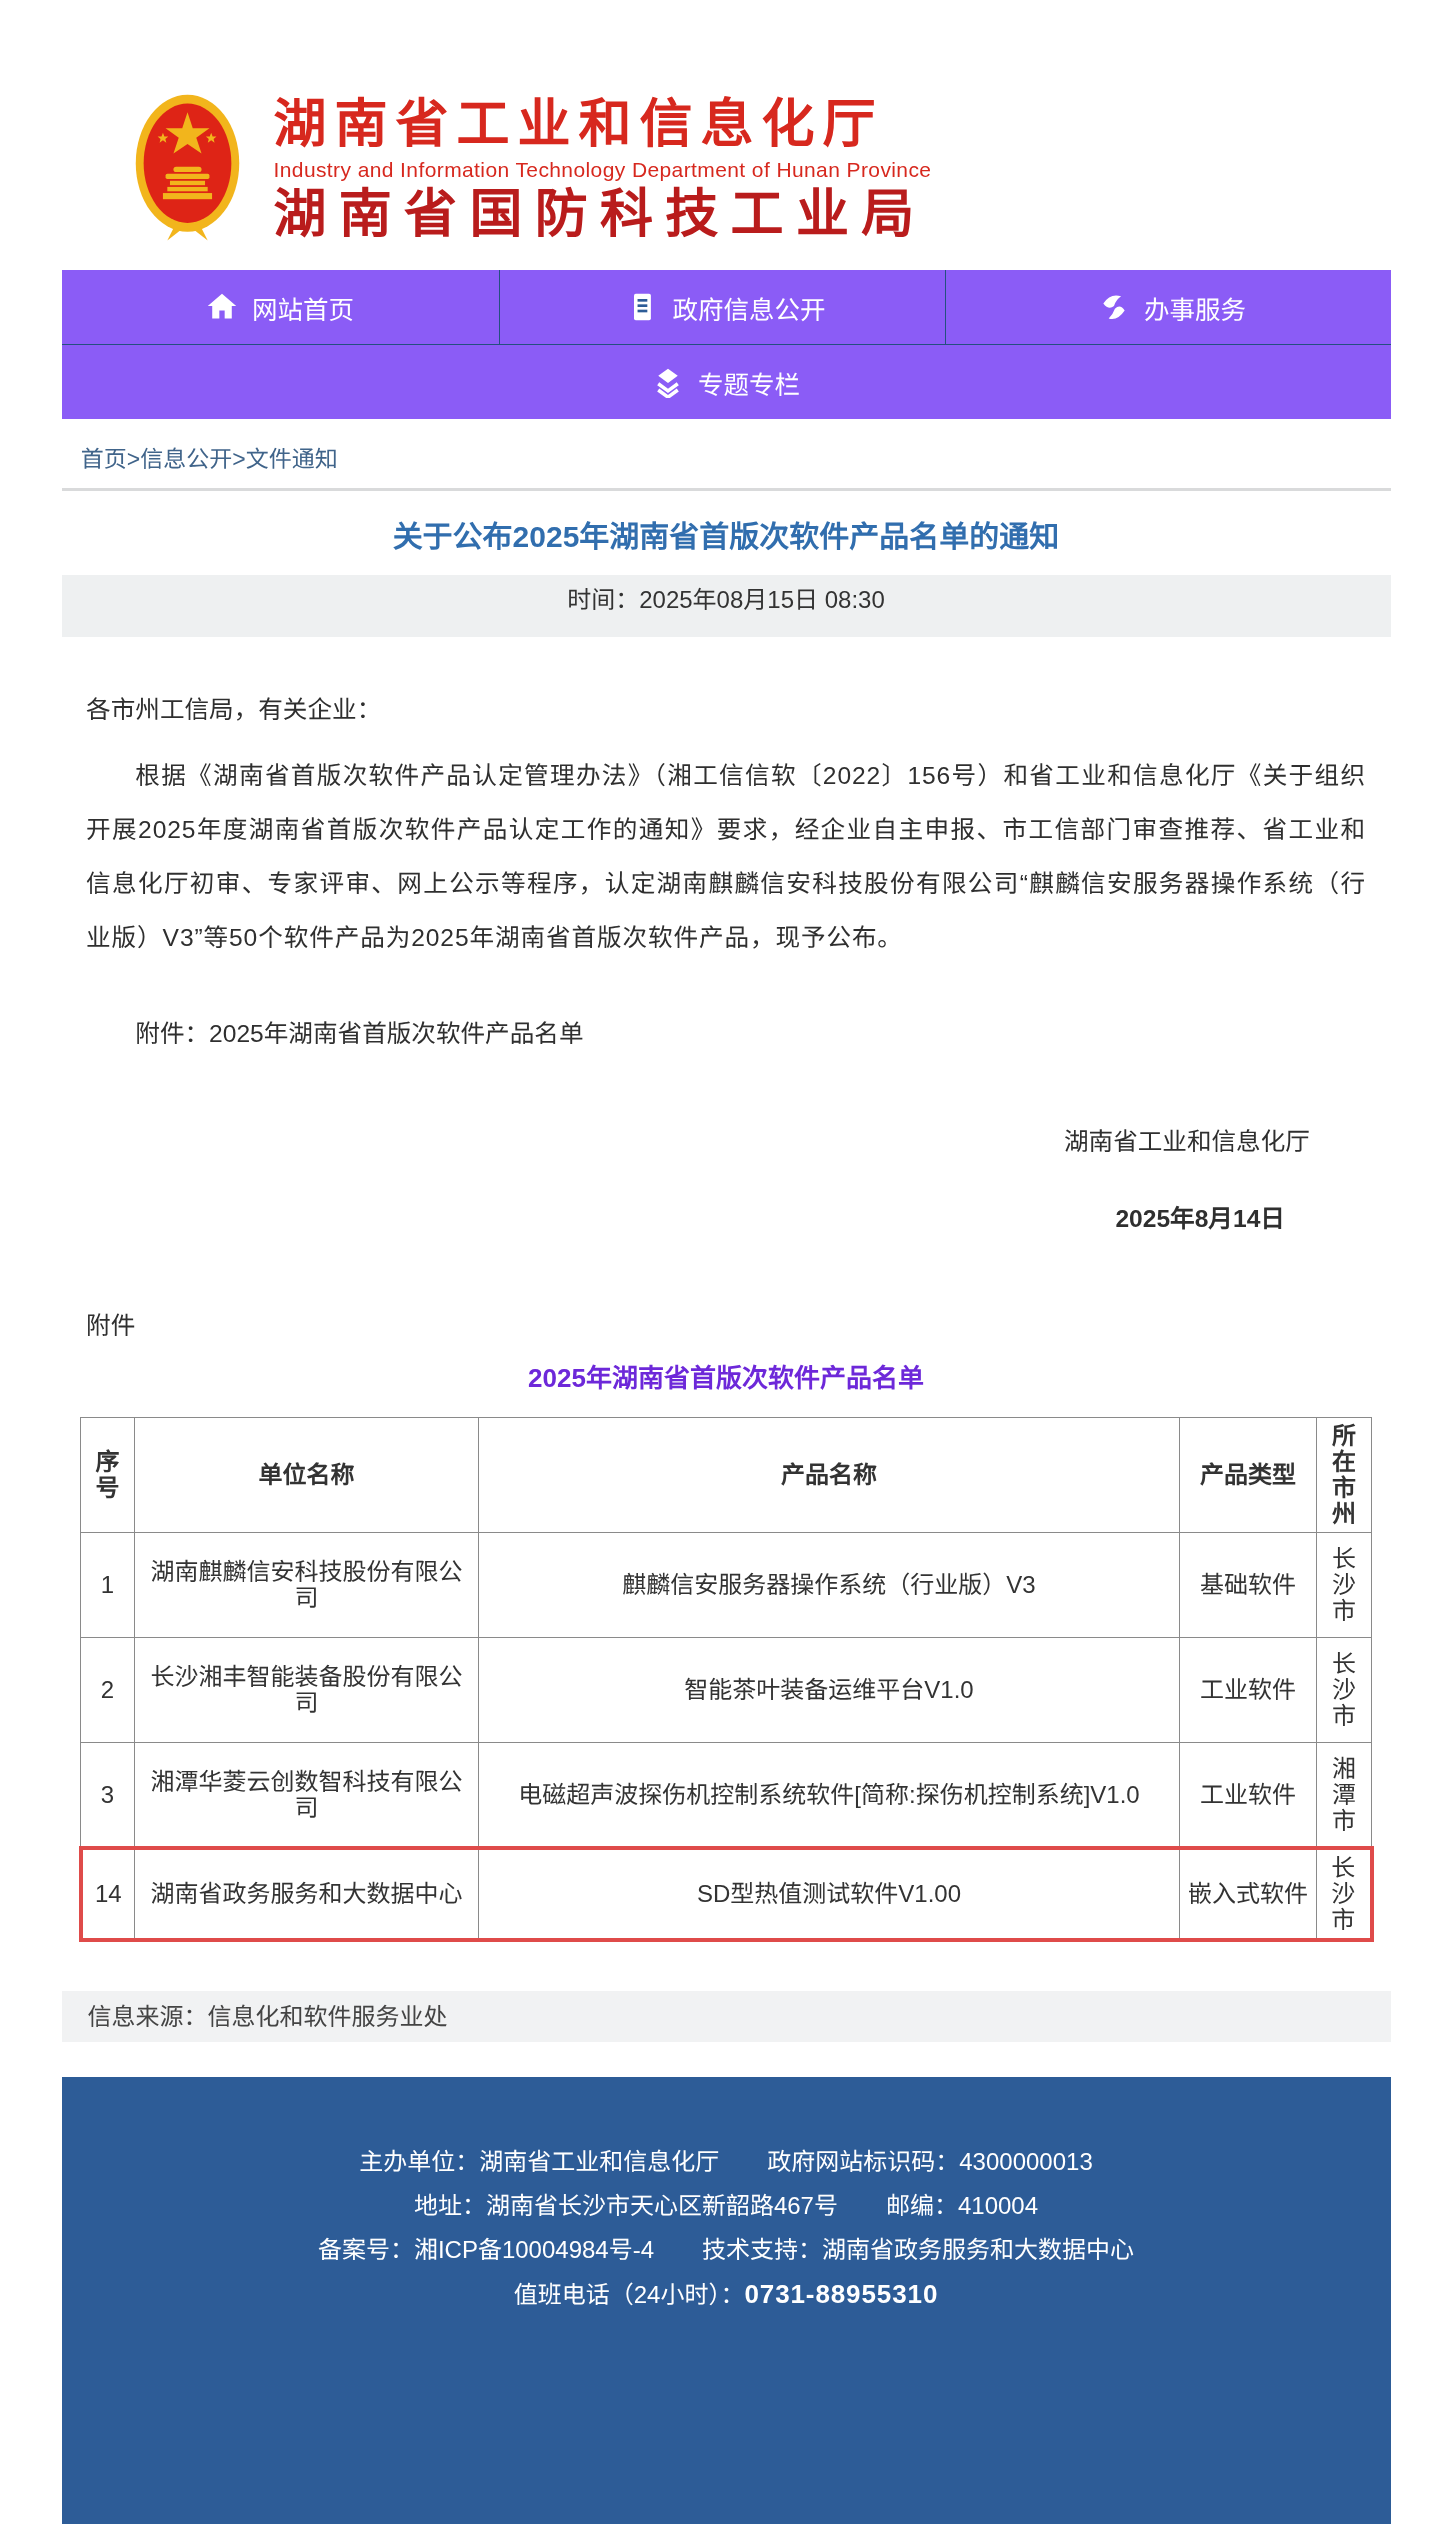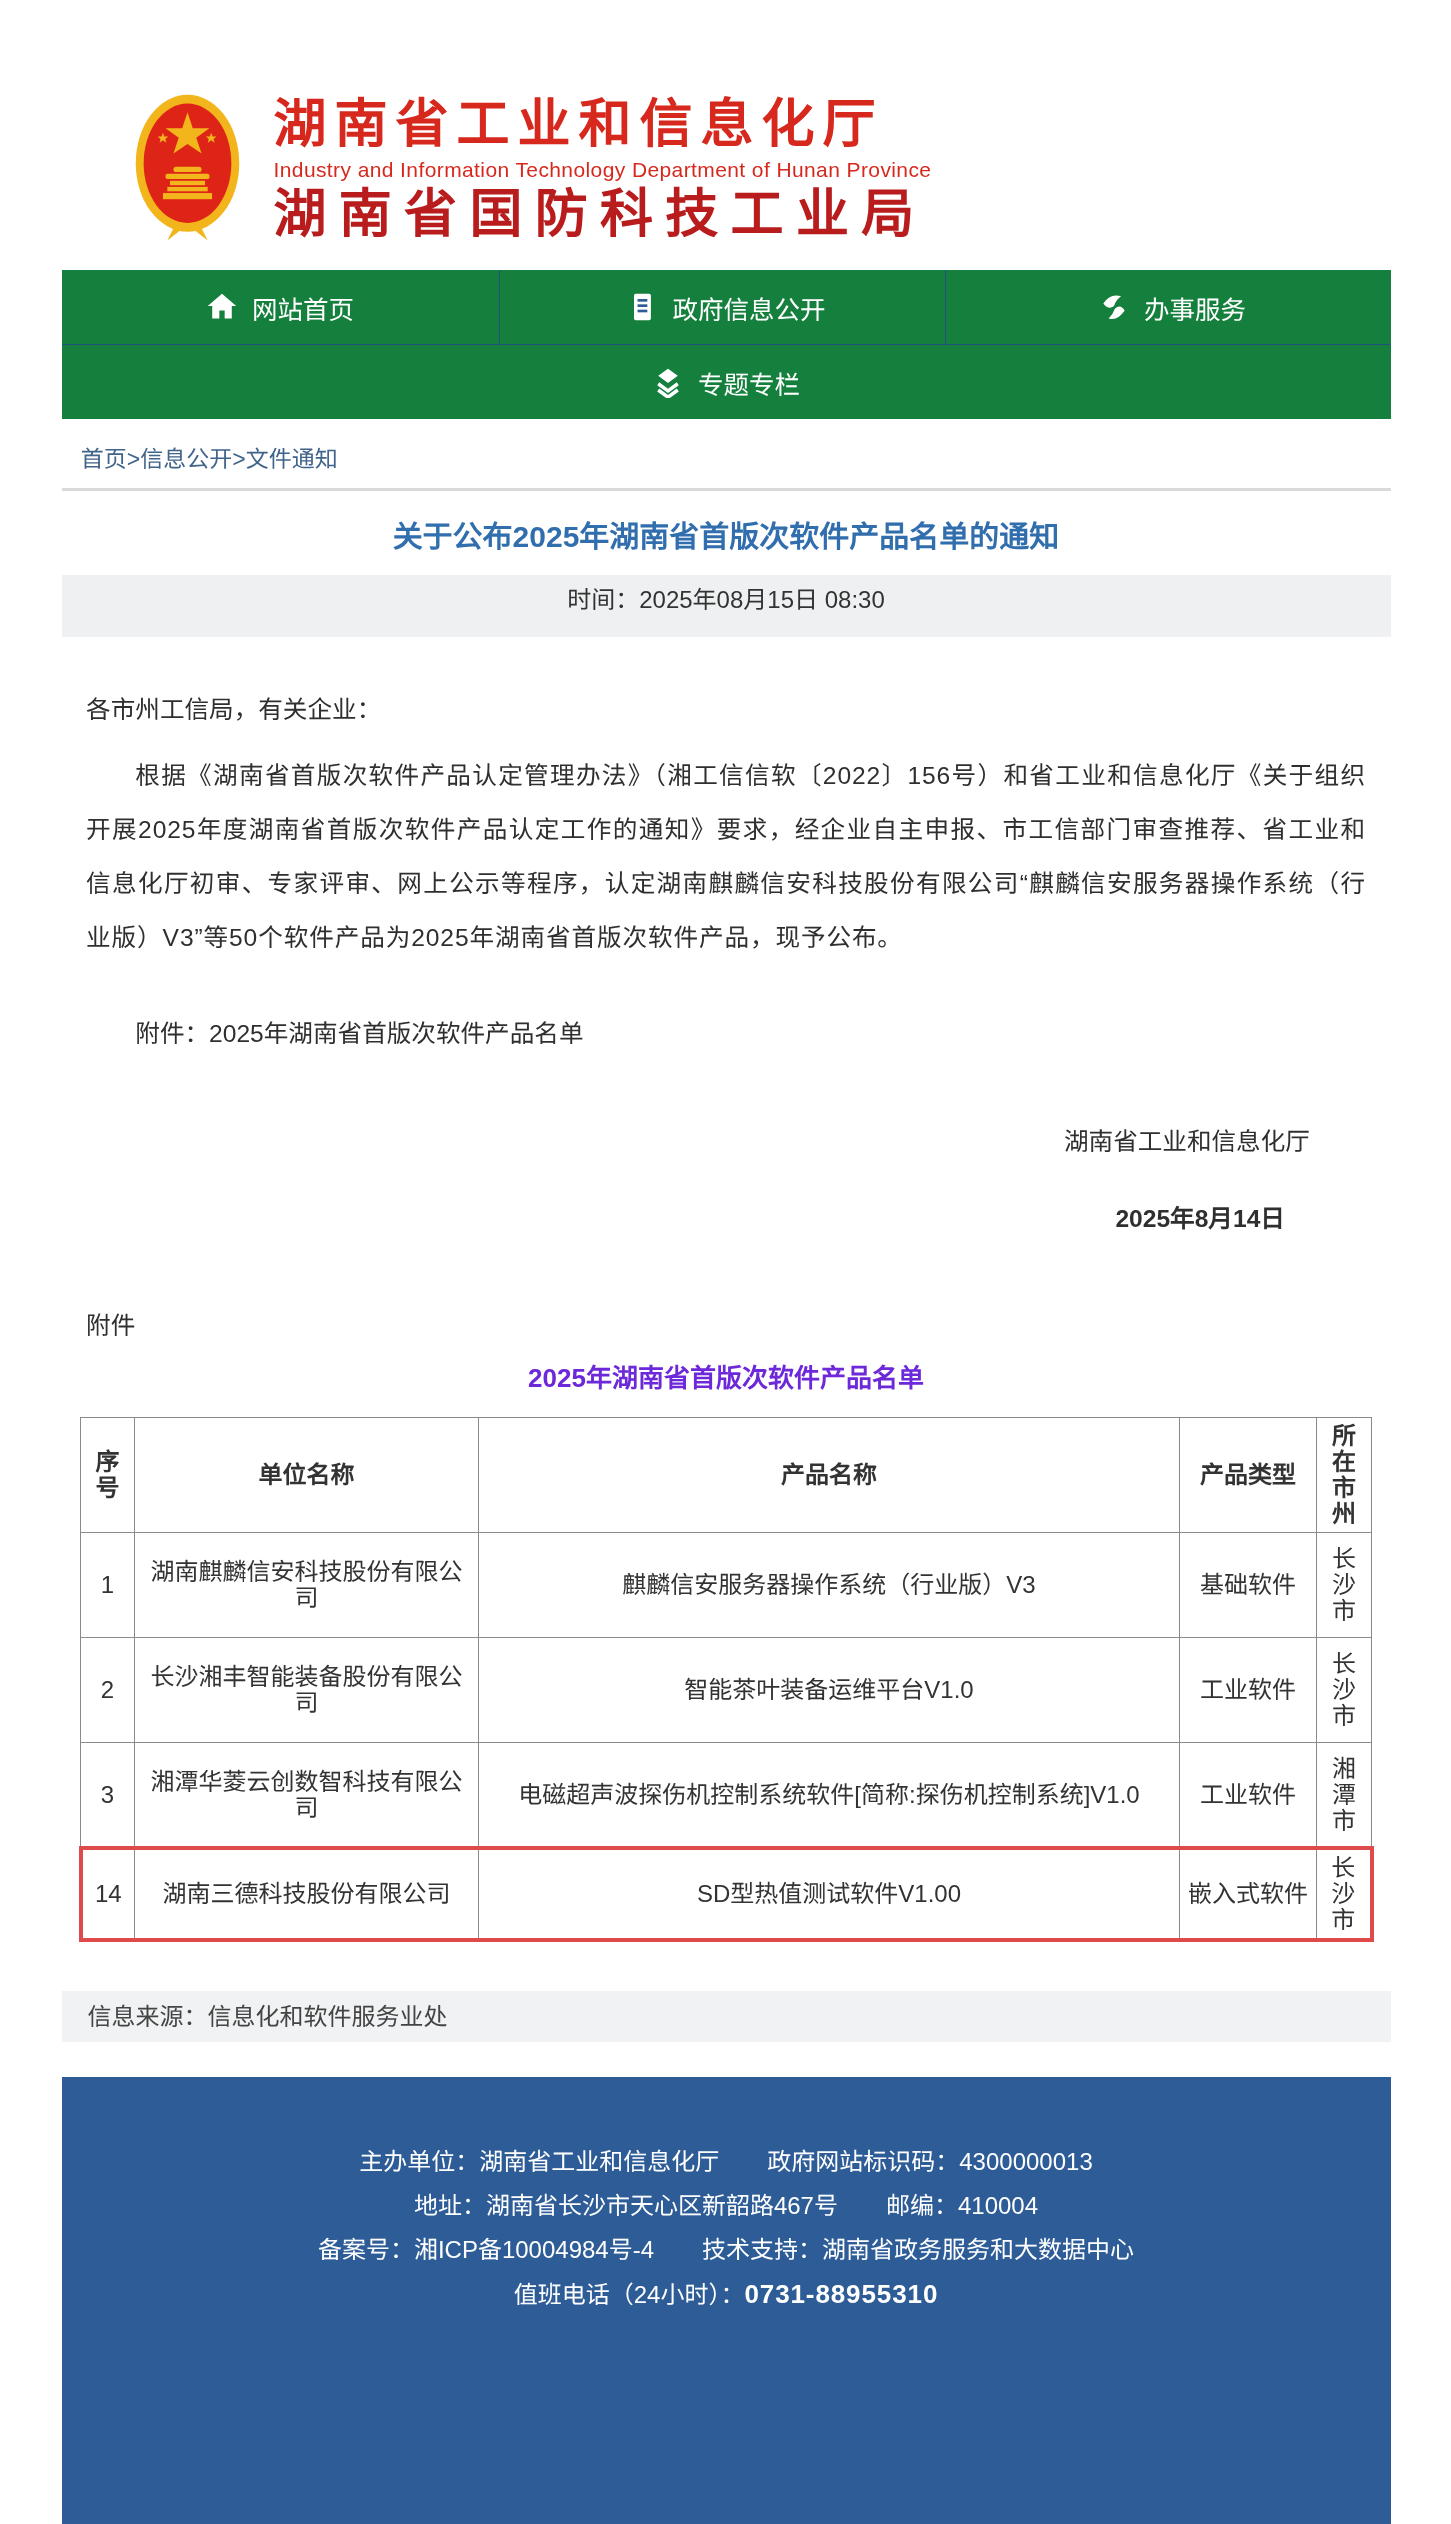--- a/index.html
+++ b/index.html
@@ -12,21 +12,21 @@
 
   
   .site-header{padding-top:93px;display:flex;align-items:center;padding-left:72px;}
   .emblem{width:107px;height:151px;flex:0 0 auto;}
   .brand{margin-left:33px;line-height:1;}
   .brand .cn1{font-size:53px;font-weight:bold;color:#d7281e;letter-spacing:8px;white-space:nowrap;}
   .brand .en{font-size:21px;color:#d7281e;margin-top:8.8px;letter-spacing:0.4px;white-space:nowrap;}
   .brand .cn2{font-size:53px;font-weight:bold;color:#b91c1c;letter-spacing:12.3px;margin-top:7px;white-space:nowrap;}
 
   
-  .nav{margin-top:26px;background:#15803d;}
+  .nav{margin-top:26px;background:#8b5cf6;}
   .nav-row{display:flex;}
   .nav-row + .nav-row{border-top:0.9px solid #24507f;}
   .nav-cell{flex:1;height:74px;display:flex;align-items:center;justify-content:center;
     color:#fff;font-size:25.5px;cursor:pointer;}
   .nav-row1 .nav-cell + .nav-cell{border-left:0.9px solid #24507f;padding-left:8px;}
   .nav-row2 .nav-cell + .nav-cell{border-left:0.9px solid #24507f;}
   .nav-cell .nicon{width:32px;height:32px;margin-right:14px;flex:0 0 auto;}
 
   
   .breadcrumb{margin-top:21px;padding-left:19.3px;font-size:23px;color:#40648a;}
@@ -185,21 +185,21 @@
     </tr>
     <tr class="row">
       <td>3</td>
       <td>湘潭华菱云创数智科技有限公司</td>
       <td>电磁超声波探伤机控制系统软件[简称:探伤机控制系统]V1.0</td>
       <td>工业软件</td>
       <td>湘潭市</td>
     </tr>
     <tr class="row row-last highlight">
       <td>14</td>
-      <td>湖南三德科技股份有限公司</td>
+      <td>湖南省政务服务和大数据中心</td>
       <td>SD型热值测试软件V1.00</td>
       <td>嵌入式软件</td>
       <td>长沙市</td>
     </tr>
   </tbody>
     </table>
 
   <div class="source-bar">信息来源：信息化和软件服务业处</div>
 
   <div class="site-footer">

